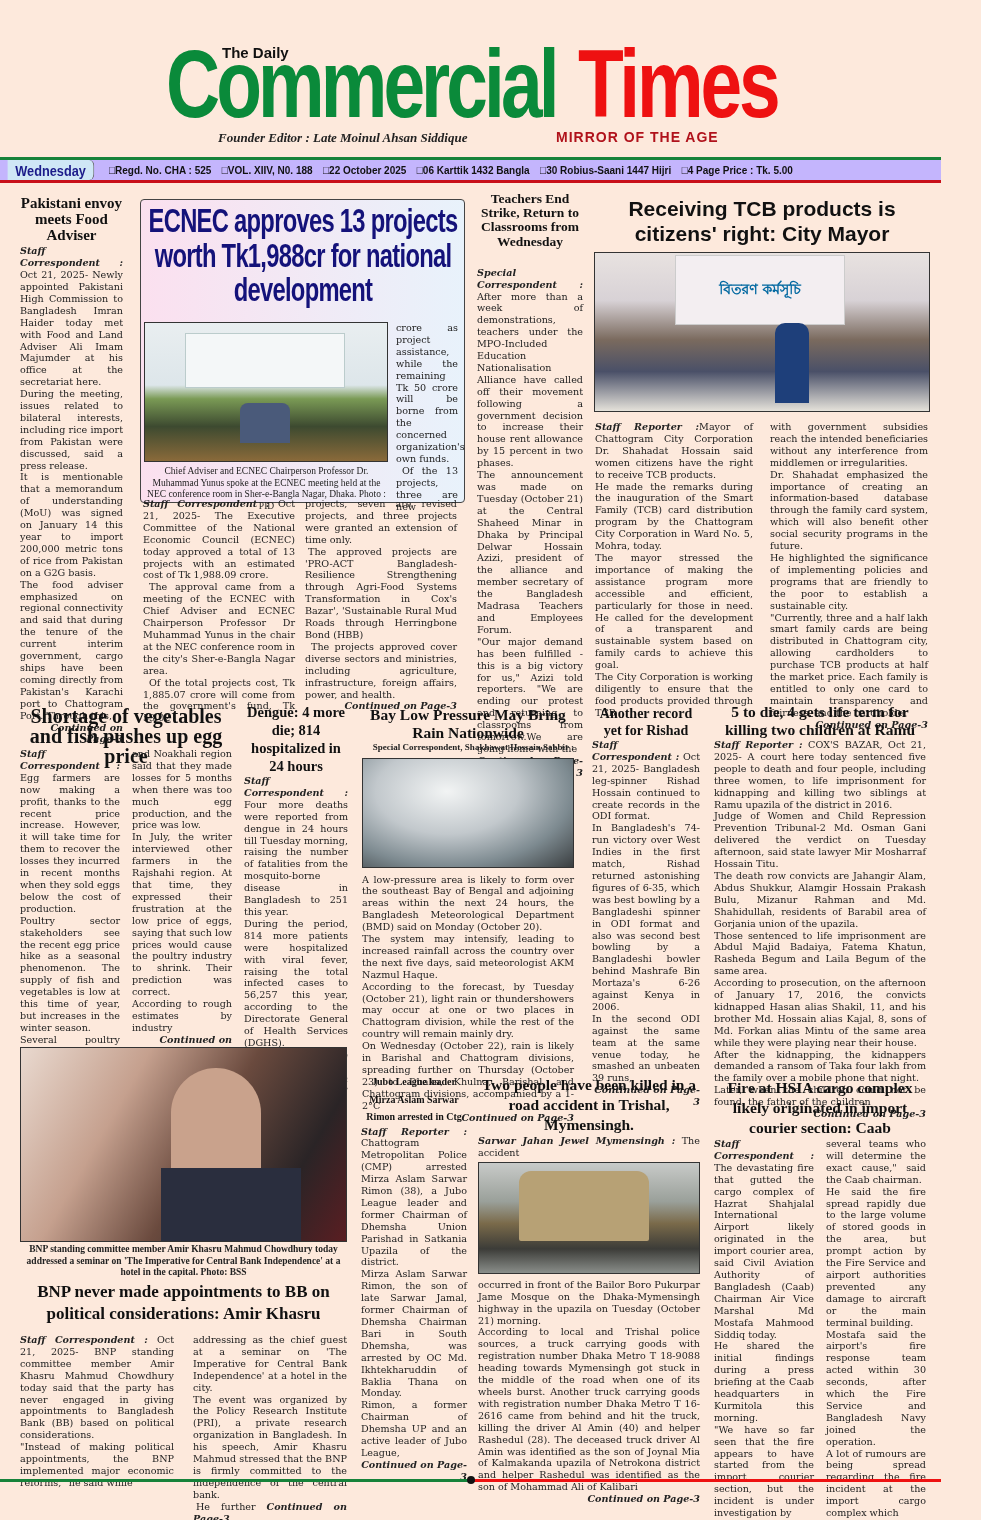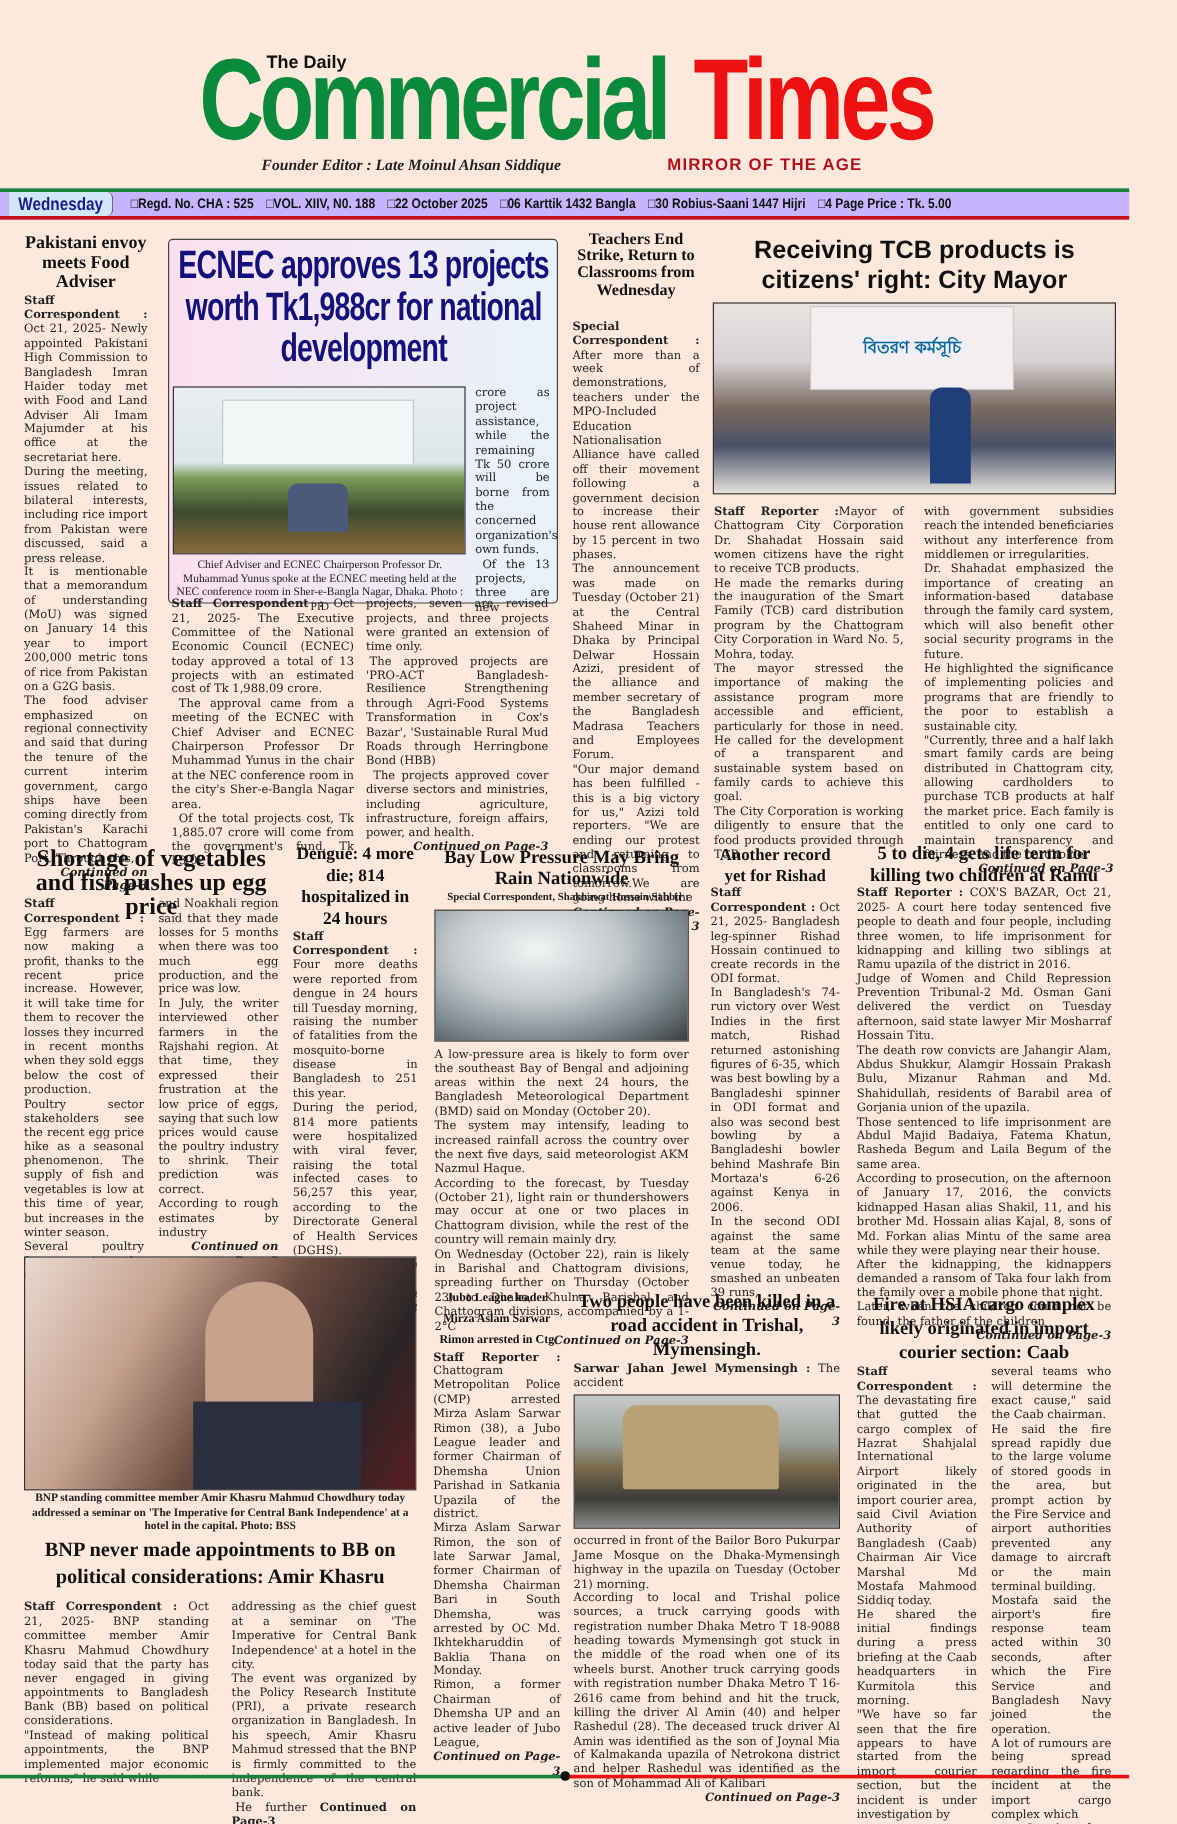--- a/index.html
+++ b/index.html
@@ -11,21 +11,21 @@
 .masthead-t{left:578px;top:36px;font:bold 96px/1 "Liberation Sans",sans-serif;color:#ee1111;letter-spacing:-4px;transform:scaleX(0.78);transform-origin:left top;white-space:nowrap}
 .founder{left:218px;top:130px;font:italic bold 13px "Liberation Serif",serif;color:#222}
 .mirror{left:556px;top:129px;font:bold 14px "Liberation Sans",sans-serif;color:#b0121b;letter-spacing:1px}
 .infobar{left:0;top:157px;width:941px;height:26px;background:#c4b5fd;border-top:3px solid #16823a;border-bottom:3px solid #c8101a;display:flex;align-items:center}
 .daybox{height:100%;width:102px;background:#cfe7f6;border-right:1px solid #555;border-radius:0 6px 6px 0;display:flex;align-items:center;justify-content:center;font:bold 15px "Liberation Sans",sans-serif;color:#1b1b8a;transform:scaleX(.85)}
 .infoitems{display:flex;gap:12px;padding-left:8px;font:bold 11.5px "Liberation Sans",sans-serif;color:#111;white-space:nowrap;transform:scaleX(.87);transform-origin:left center}
 .infoitems span::before{content:"\25A1 ";font-weight:normal}
 .hl{font-family:"Liberation Serif",serif;font-weight:bold;color:#111;text-align:center;line-height:1.05}
 .body{font-family:"DejaVu Serif",serif;font-size:9.6px;line-height:11.9px;text-align:justify;color:#222}
 .body p{margin:0}
-.by{font-weight:bold}
+.by{font-style:italic;font-weight:bold}
 .cont{font-style:italic;font-weight:bold;text-align:right;display:block}
 .cap{font-family:"Liberation Serif",serif;font-size:9.5px;line-height:11.5px;text-align:center;color:#222}
 .photo{border:1px solid #333;overflow:hidden}
 .ecnecbox{left:140px;top:199px;width:325px;height:304px;border:1.5px solid #444;border-radius:4px;background:linear-gradient(90deg,#fbe0ef,#e8f2fb)}
 .ecnec-hl{font:bold 33px/1.05 "Liberation Sans",sans-serif;color:#14127a;text-align:center;transform:scaleX(.72);transform-origin:center top;width:440px;margin-left:-58px;letter-spacing:-1px}
 .rule-bottom{left:0;top:1479px;width:941px;height:3px;background:linear-gradient(90deg,#16823a 50%,#ee1111 50%)}
 .dot{left:467px;top:1476px;width:8px;height:8px;border-radius:50%;background:#111}
 </style>
 </head>
 <body>

